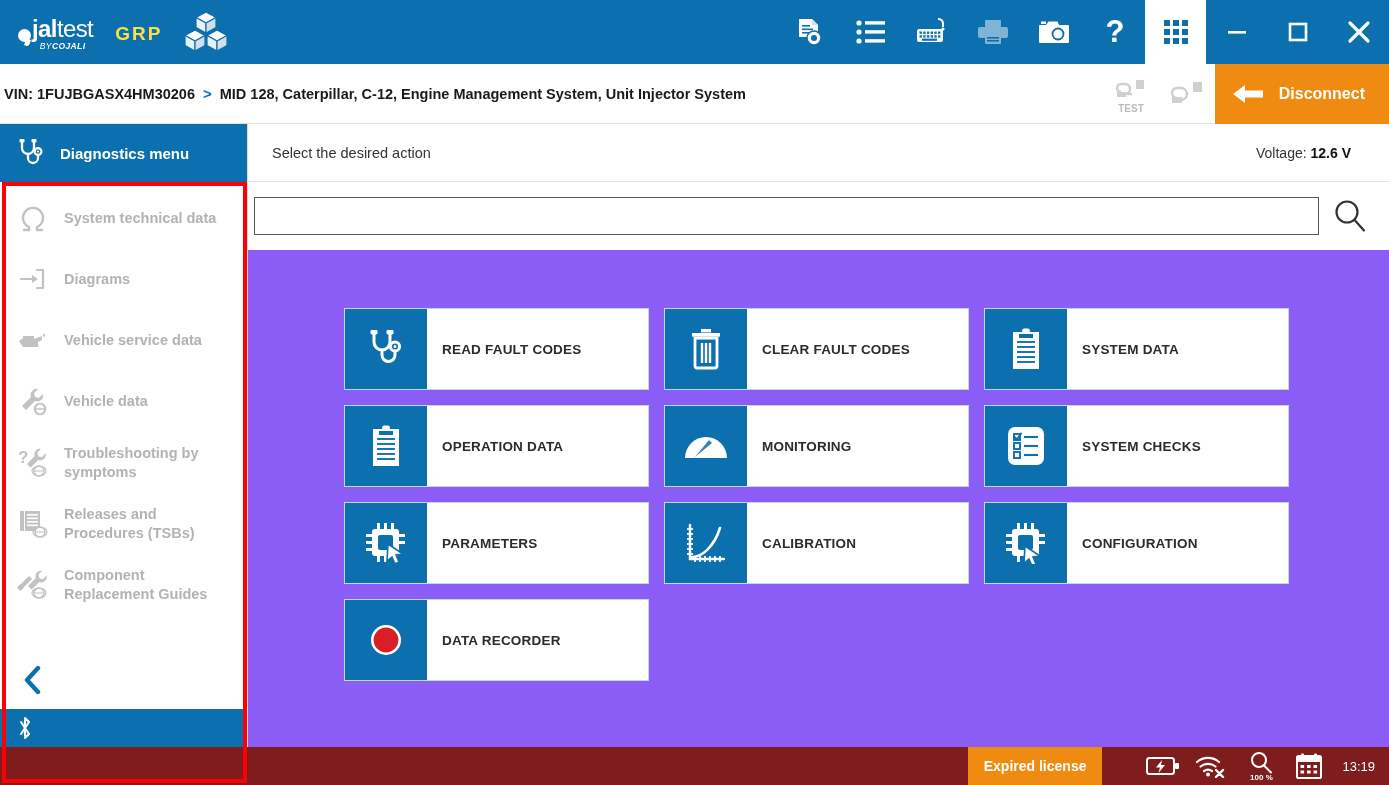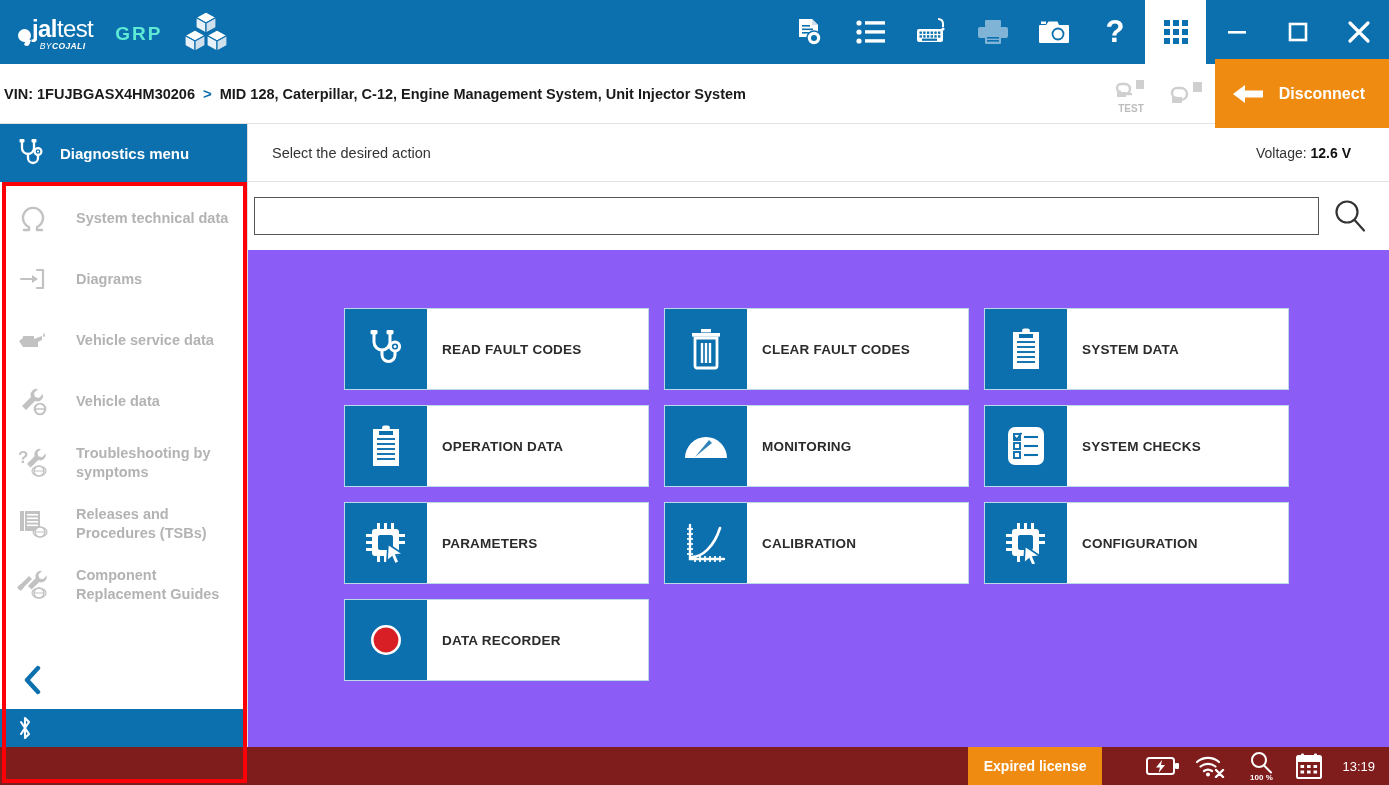--- a/index.html
+++ b/index.html
@@ -30,21 +30,21 @@
   .logo-text .b { font-weight: bold; }
   .logo-text .l { font-weight: normal; }
   .logo-sub {
     font-size: 8.5px; color: #fff; letter-spacing: 0.4px; text-align: center;
     margin-top: -3px;
     font-style: italic;
   }
   .logo-sub b { font-weight: bold; }
   .logo-col { display: flex; flex-direction: column; }
   .grp-text {
-    font-size: 19px; font-weight: bold; color: #5eead4; letter-spacing: 2px;
+    font-size: 19px; font-weight: bold; color: #fde047; letter-spacing: 2px;
     margin-left: 22px; margin-top: 4px;
   }
   .cubes { margin-left: 22px; margin-top: 2px; }
 
   .title-icons { display: flex; align-items: center; margin-left: auto; height: 64px; }
   .ticon {
     width: 61px; height: 64px; display: flex; align-items: center; justify-content: center;
     cursor: pointer;
   }
   .ticon.grid-active { background: #ffffff; }
@@ -63,41 +63,41 @@
     font-size: 14.5px; color: #1a1a1a; font-weight: bold; padding-left: 4px;
     display: flex; align-items: center; white-space: nowrap;
   }
   .crumb .sep { color: #0c6fae; font-weight: bold; margin: 0 8px; font-size: 15px; }
   .crumb-right { margin-left: auto; display: flex; align-items: center; height: 60px; }
   .cableicon {
     width: 56px; height: 60px; display: flex; align-items: center; justify-content: center;
     cursor: pointer;
   }
   .disconnect {
-    background: #ef8b11; height: 69px; display: flex; align-items: center;
+    background: #ef8b11; height: 60px; display: flex; align-items: center;
     padding: 0 24px 0 16px; cursor: pointer; gap: 14px;
   }
   .disconnect span { color: #fff; font-size: 16px; font-weight: bold; }
 
   
   .body { flex: 1 1 auto; display: flex; min-height: 0; }
 
   
   .sidebar {
     width: 248px; flex: 0 0 248px; background: #ffffff; display: flex; flex-direction: column;
     border-right: 1px solid #dcdcdc; position: relative;
   }
   .side-head {
     height: 58px; background: #0c6fae; display: flex; align-items: center; gap: 14px;
     padding-left: 16px; cursor: pointer;
   }
   .side-head .lbl { color: #fff; font-size: 15px; font-weight: bold; }
   .side-items { flex: 1 1 auto; padding-top: 6px; }
   .side-item {
-    display: flex; align-items: center; gap: 26px; padding: 0 12px 0 16px;
+    display: flex; align-items: center; gap: 14px; padding: 0 12px 0 16px;
     min-height: 61px; cursor: pointer;
   }
   .side-item .lbl {
     color: #b3b3b3; font-size: 14.5px; font-weight: bold; line-height: 19px;
   }
   .side-icon { width: 34px; flex: 0 0 34px; display: flex; align-items: center; justify-content: center; }
   .side-back {
     height: 58px; display: flex; align-items: center; padding-left: 22px; cursor: pointer;
   }
   .side-bt {

